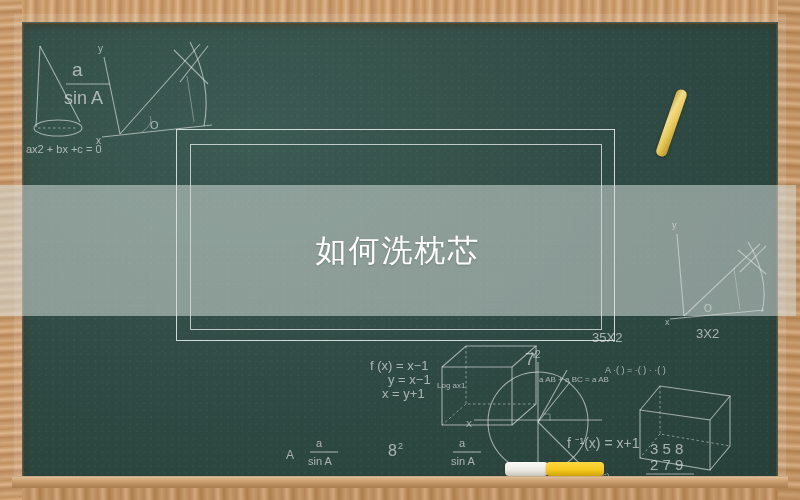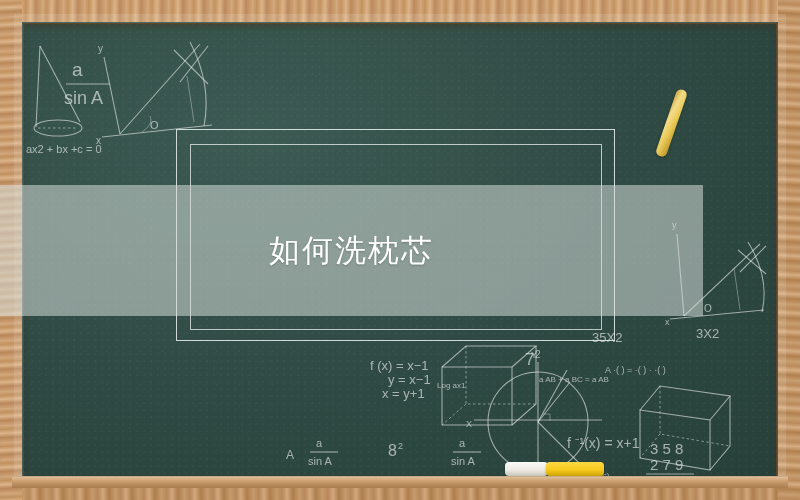--- a/index.html
+++ b/index.html
@@ -112,21 +112,21 @@
   }
   #chalk-ledge-yellow{
     position:absolute; left:524px; top:440px;
     width:58px; height:14px; border-radius:4px;
     background:linear-gradient(180deg,#ffd942 0%,#f6c91f 55%,#d5a806 100%);
     box-shadow:0 1px 2px rgba(0,0,0,.3);
   }
 
   
   #title-overlay{
-    position:absolute; left:0; top:185px; width:703px; height:131px;
+    position:absolute; left:0; top:185px; width:796px; height:131px;
     background:rgba(214,221,216,.55);
     display:flex; align-items:center; justify-content:center;
   }
   #page-title{
     color:#ffffff;
     font-size:31px;
     letter-spacing:2px;
     line-height:1;
     text-shadow:0 1px 2px rgba(0,0,0,.22);
     white-space:nowrap;

